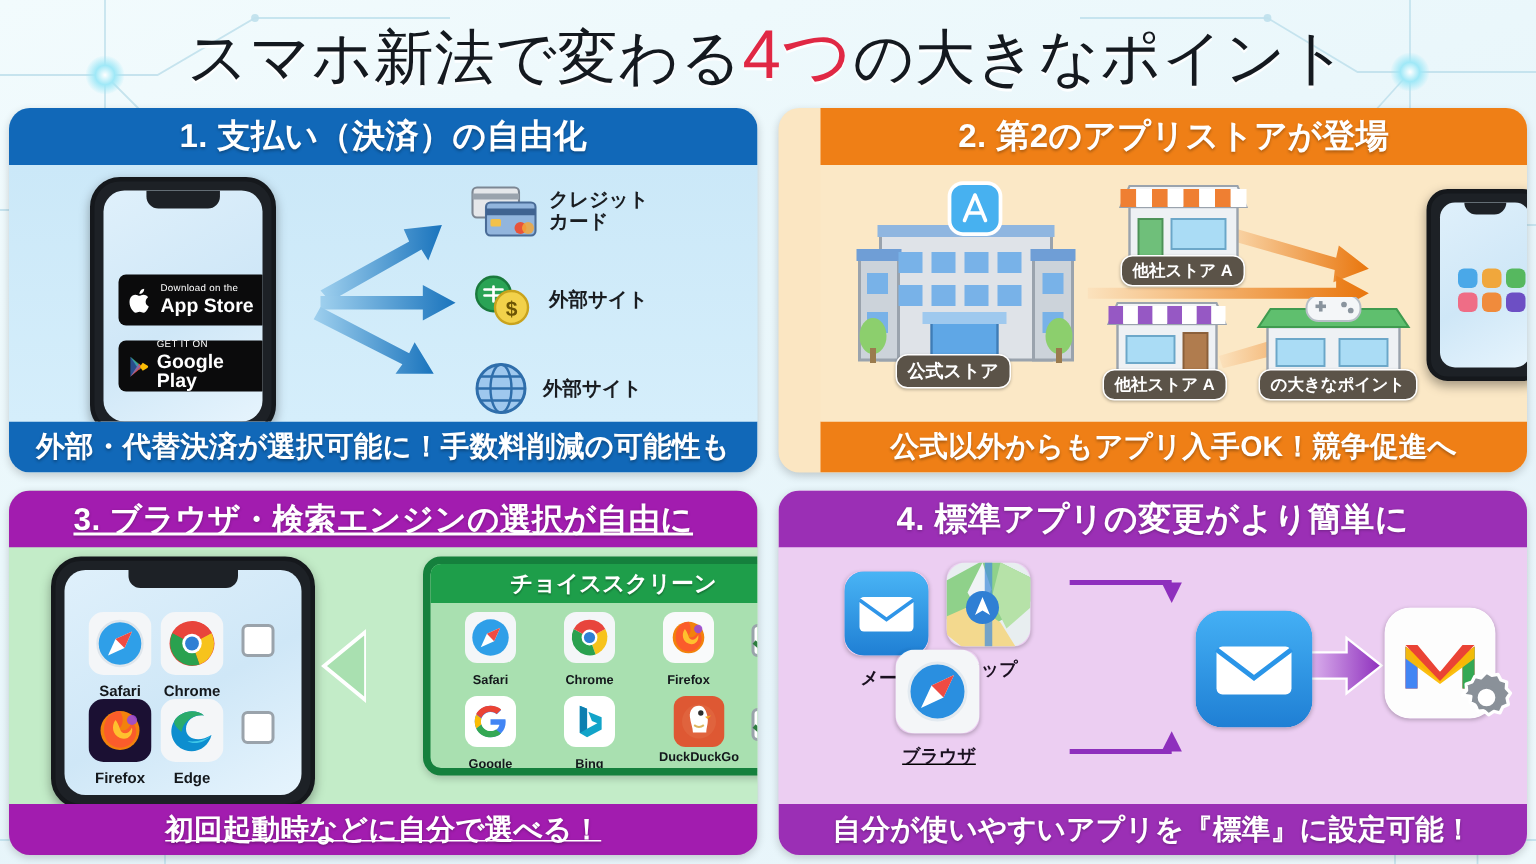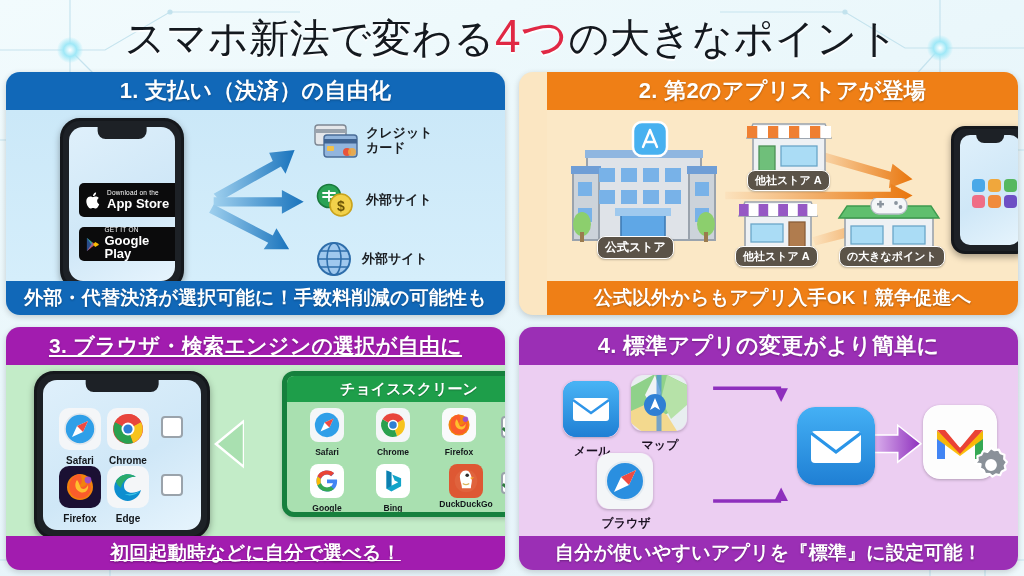--- a/index.html
+++ b/index.html
@@ -578,21 +578,21 @@
           <path d="M36 0 L56 10 V30 L40 44 L30 24 Z" fill="#b6e2a8"></path>
           <path d="M0 36 L18 28 L36 40 L46 56 H10 L0 48 Z" fill="#f3d98e"></path>
           <path d="M24 0 L30 18 L22 34 L14 20 Z" fill="#f0f3f5"></path>
           <path d="M28 0 V56" stroke="#4a90d9" stroke-width="5" fill="none" opacity=".75"></path>
           <circle cx="24" cy="30" r="11" fill="#2f7fd4"></circle>
           <path d="M24 23 L29 35 L24 32 L19 35 Z" fill="#fff"></path>
         </svg>
         <div class="lbl4">マップ</div>
       </div>
 
-      <div style="position:absolute;left:78px;top:88px;width:58px;">
+      <div style="position:absolute;left:78px;top:68px;width:58px;text-decoration:underline;">
         <svg width="56" height="56" viewBox="0 0 56 56" class="ic">
           <rect width="56" height="56" rx="13" fill="#f4f6f8"></rect>
           <circle cx="28" cy="28" r="19" fill="#2a8fe0"></circle>
           <circle cx="28" cy="28" r="19" fill="none" stroke="#e3eaf0" stroke-width="2"></circle>
           <path d="M39 17 L24 24 L17 39 L32 32 Z" fill="#fff"></path>
           <path d="M39 17 L32 32 L24 24 Z" fill="#ef4b43"></path>
         </svg>
         <div class="lbl4">ブラウザ</div>
       </div>
 

